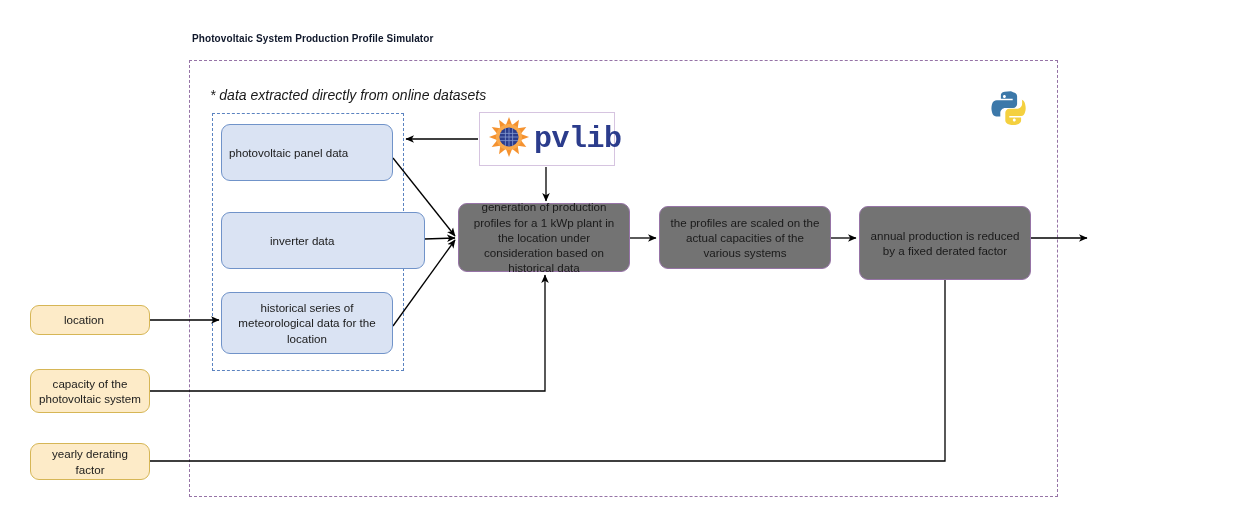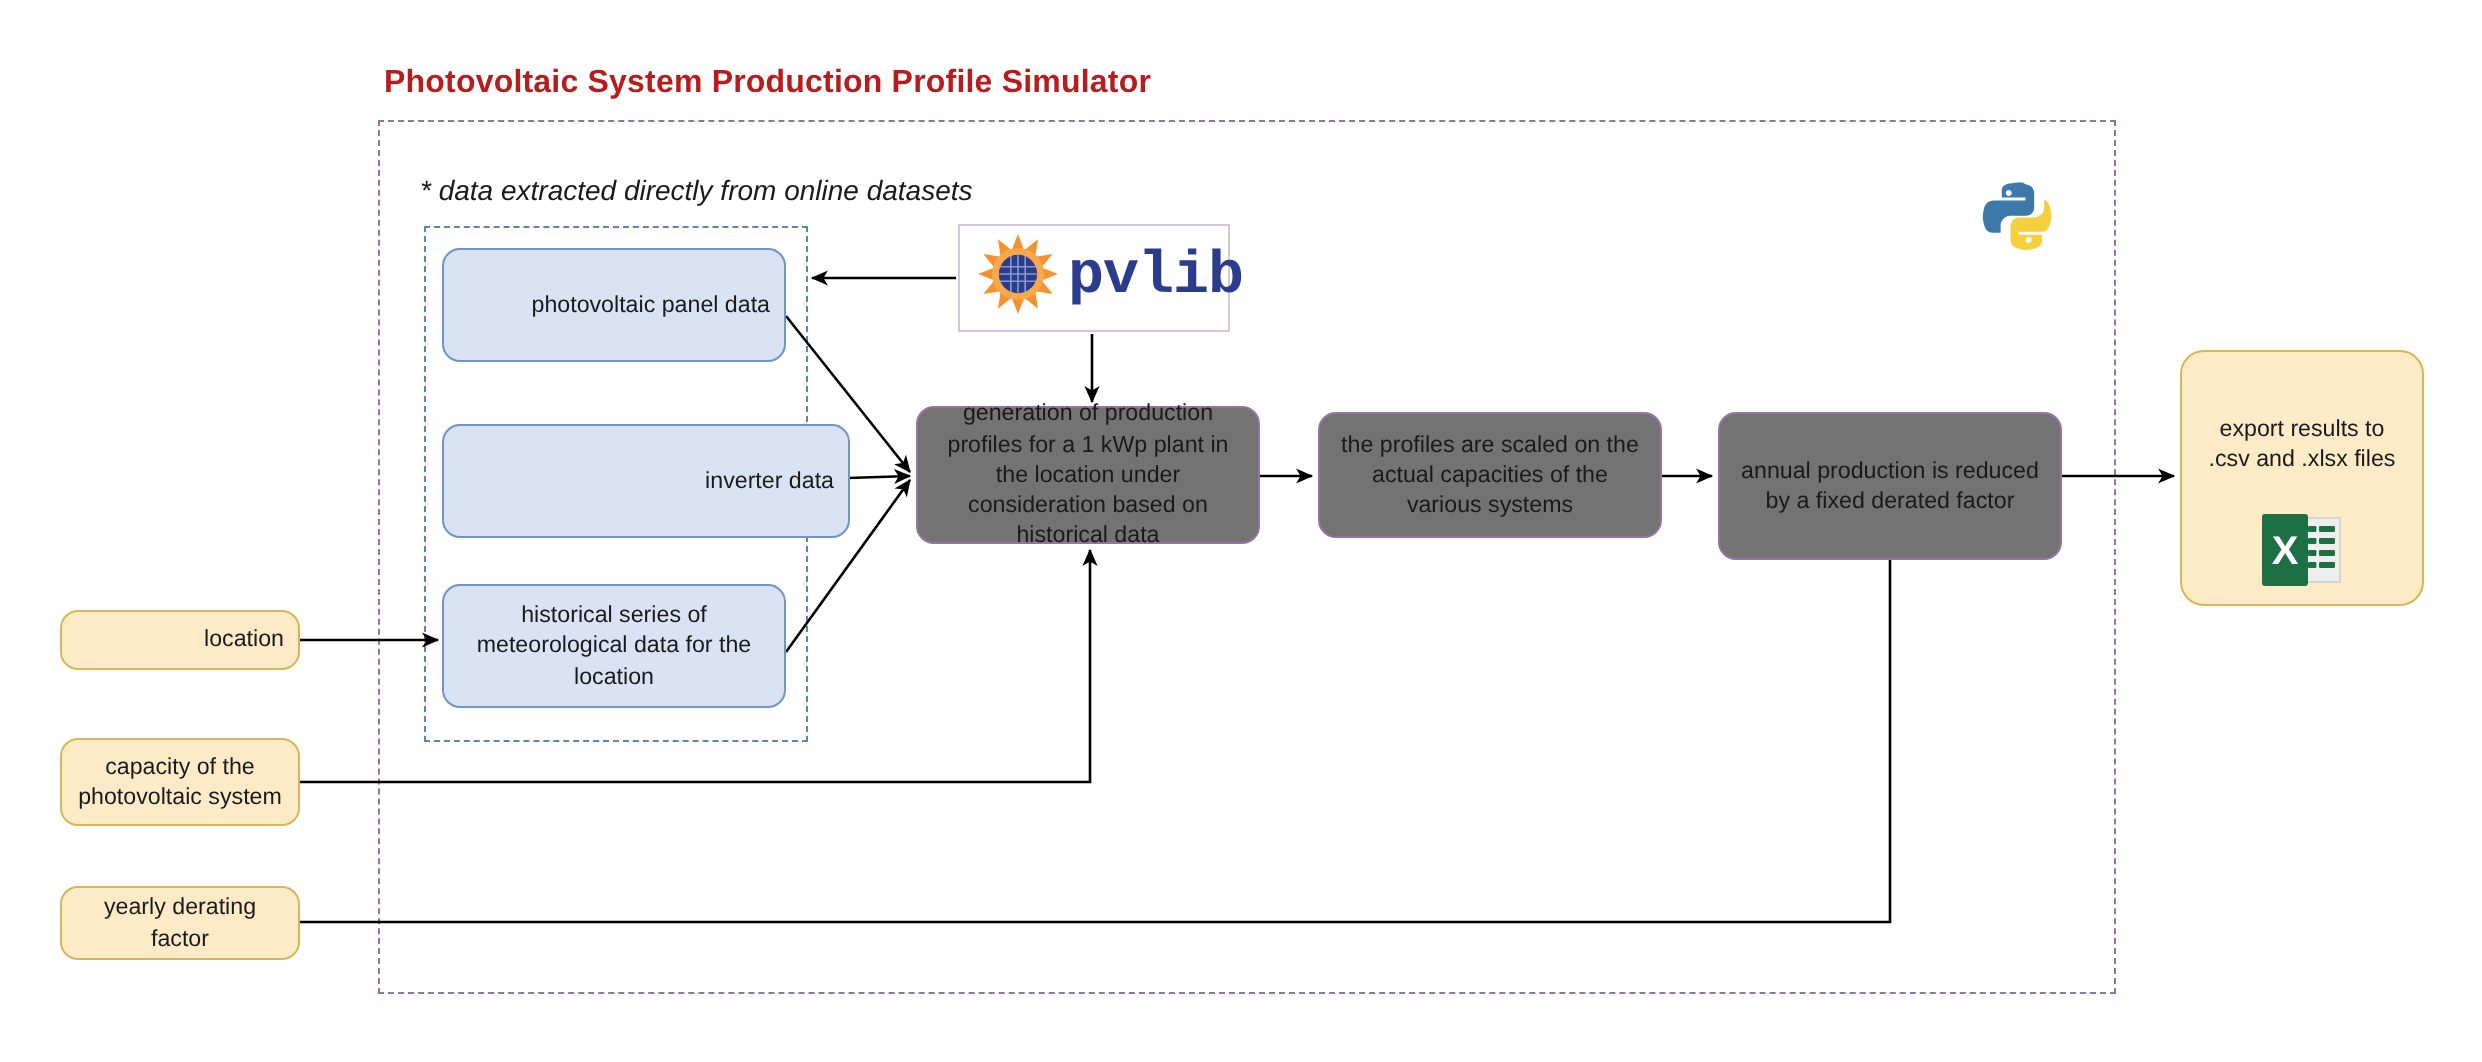--- a/index.html
+++ b/index.html
@@ -16,23 +16,23 @@
     width: 1241px;
     height: 531px;
     background: #ffffff;
     overflow: hidden;
   }
   .abs { position: absolute; box-sizing: border-box; }
 
   
   #diagram-title {
     left: 192px; top: 33px;
-    font-size: 16px;
+    font-size: 10px;
     font-weight: bold;
-    color: #b91c1c;
+    color: #0f172a;
     letter-spacing: 0.1px;
     white-space: nowrap;
   }
 
   
   #outer-container {
     left: 189px; top: 60px;
     width: 869px; height: 437px;
     border: 1.6px dashed #9673a6;
     background: transparent;
@@ -52,21 +52,21 @@
     left: 212px; top: 113px;
     width: 192px; height: 258px;
     border: 1.6px dashed #5b83c0;
     background: transparent;
   }
 
   
   .node {
     display: flex;
     align-items: center;
-    justify-content: flex-end;
+    justify-content: flex-start;
     text-align: center;
     border-radius: 9px;
     font-size: 11.6px;
     color: #1a1a1a;
     line-height: 1.32;
     padding: 3px 7px;
   }
   .node-blue   { background: #dae3f3; border: 1.1px solid #7093c9; }
   .node-purple { background: #737373; border: 1.1px solid #9673a6; }
   .node-yellow { background: #fdebc8; border: 1.1px solid #d6b656; }
@@ -195,40 +195,20 @@
   <div class="abs node node-yellow" id="node-location">
     <span>location</span>
   </div>
   <div class="abs node node-yellow" id="node-capacity">
     <span>capacity of the photovoltaic system</span>
   </div>
   <div class="abs node node-yellow" id="node-derating-in">
     <span>yearly derating factor</span>
   </div>
 
-  <div class="abs node node-yellow" id="node-export">
-    <span>export results to .csv and .xlsx files</span>
-    <span id="export-icon">
-      <svg width="42" height="38" viewBox="0 0 42 38" xmlns="http://www.w3.org/2000/svg">
-        <rect x="20" y="3" width="20" height="32" fill="#eeeeee" stroke="#cfcfcf" stroke-width="0.8"></rect>
-        <g fill="#1d7044">
-          <rect x="24" y="7" width="4.2" height="3" rx="0.6"></rect>
-          <rect x="29.5" y="7" width="8" height="3" rx="0.6"></rect>
-          <rect x="24" y="13" width="4.2" height="3" rx="0.6"></rect>
-          <rect x="29.5" y="13" width="8" height="3" rx="0.6"></rect>
-          <rect x="24" y="19" width="4.2" height="3" rx="0.6"></rect>
-          <rect x="29.5" y="19" width="8" height="3" rx="0.6"></rect>
-          <rect x="24" y="25" width="4.2" height="3" rx="0.6"></rect>
-          <rect x="29.5" y="25" width="8" height="3" rx="0.6"></rect>
-        </g>
-        <rect x="1" y="1" width="23" height="36" rx="1.5" fill="#1d7044"></rect>
-        <text x="12.5" y="26" font-family="'Liberation Sans',sans-serif" font-size="20" font-weight="bold" fill="#ffffff" text-anchor="middle">X</text>
-      </svg>
-    </span>
-  </div>
 
   <div class="abs" id="pvlib-logo-box">
     <span>
       <svg width="42" height="42" viewBox="0 0 42 42" xmlns="http://www.w3.org/2000/svg">
         <g fill="#f5922f">
           <g transform="translate(21,21)">
             <g>
                 <polygon points="0,-20 3.1,-12 -3.1,-12"></polygon>
               </g>
             <g transform="rotate(30)">

